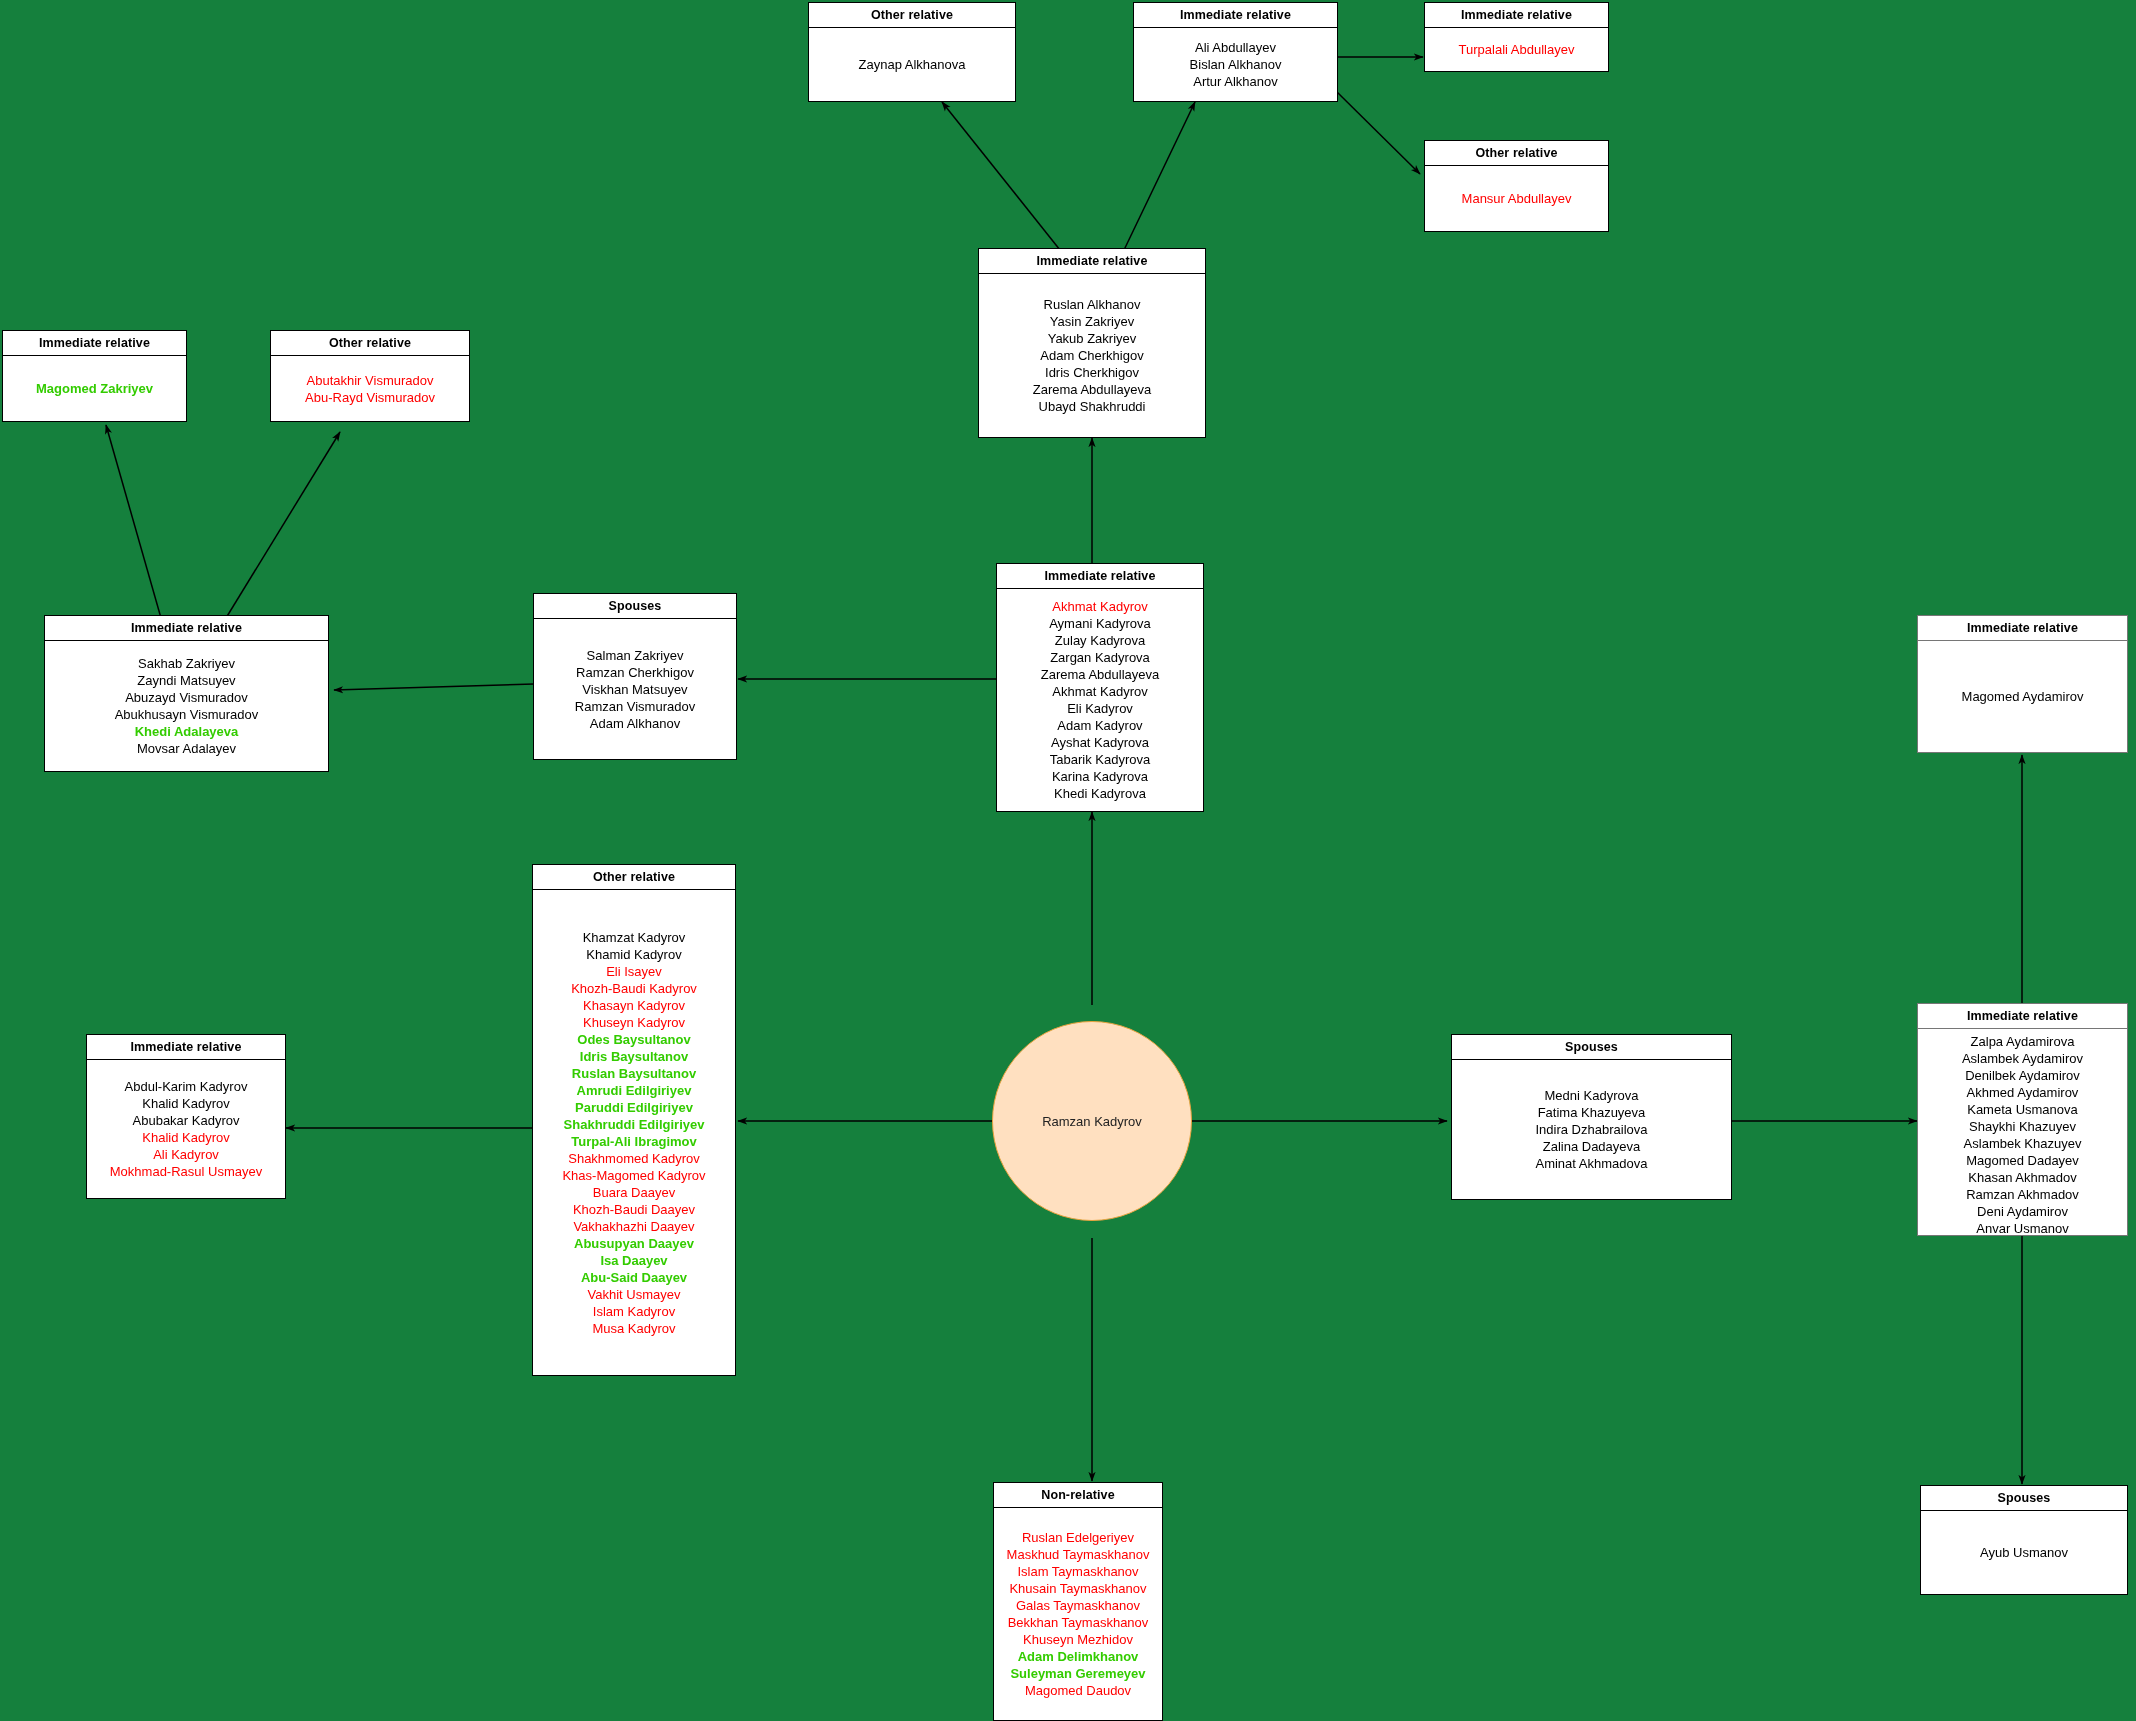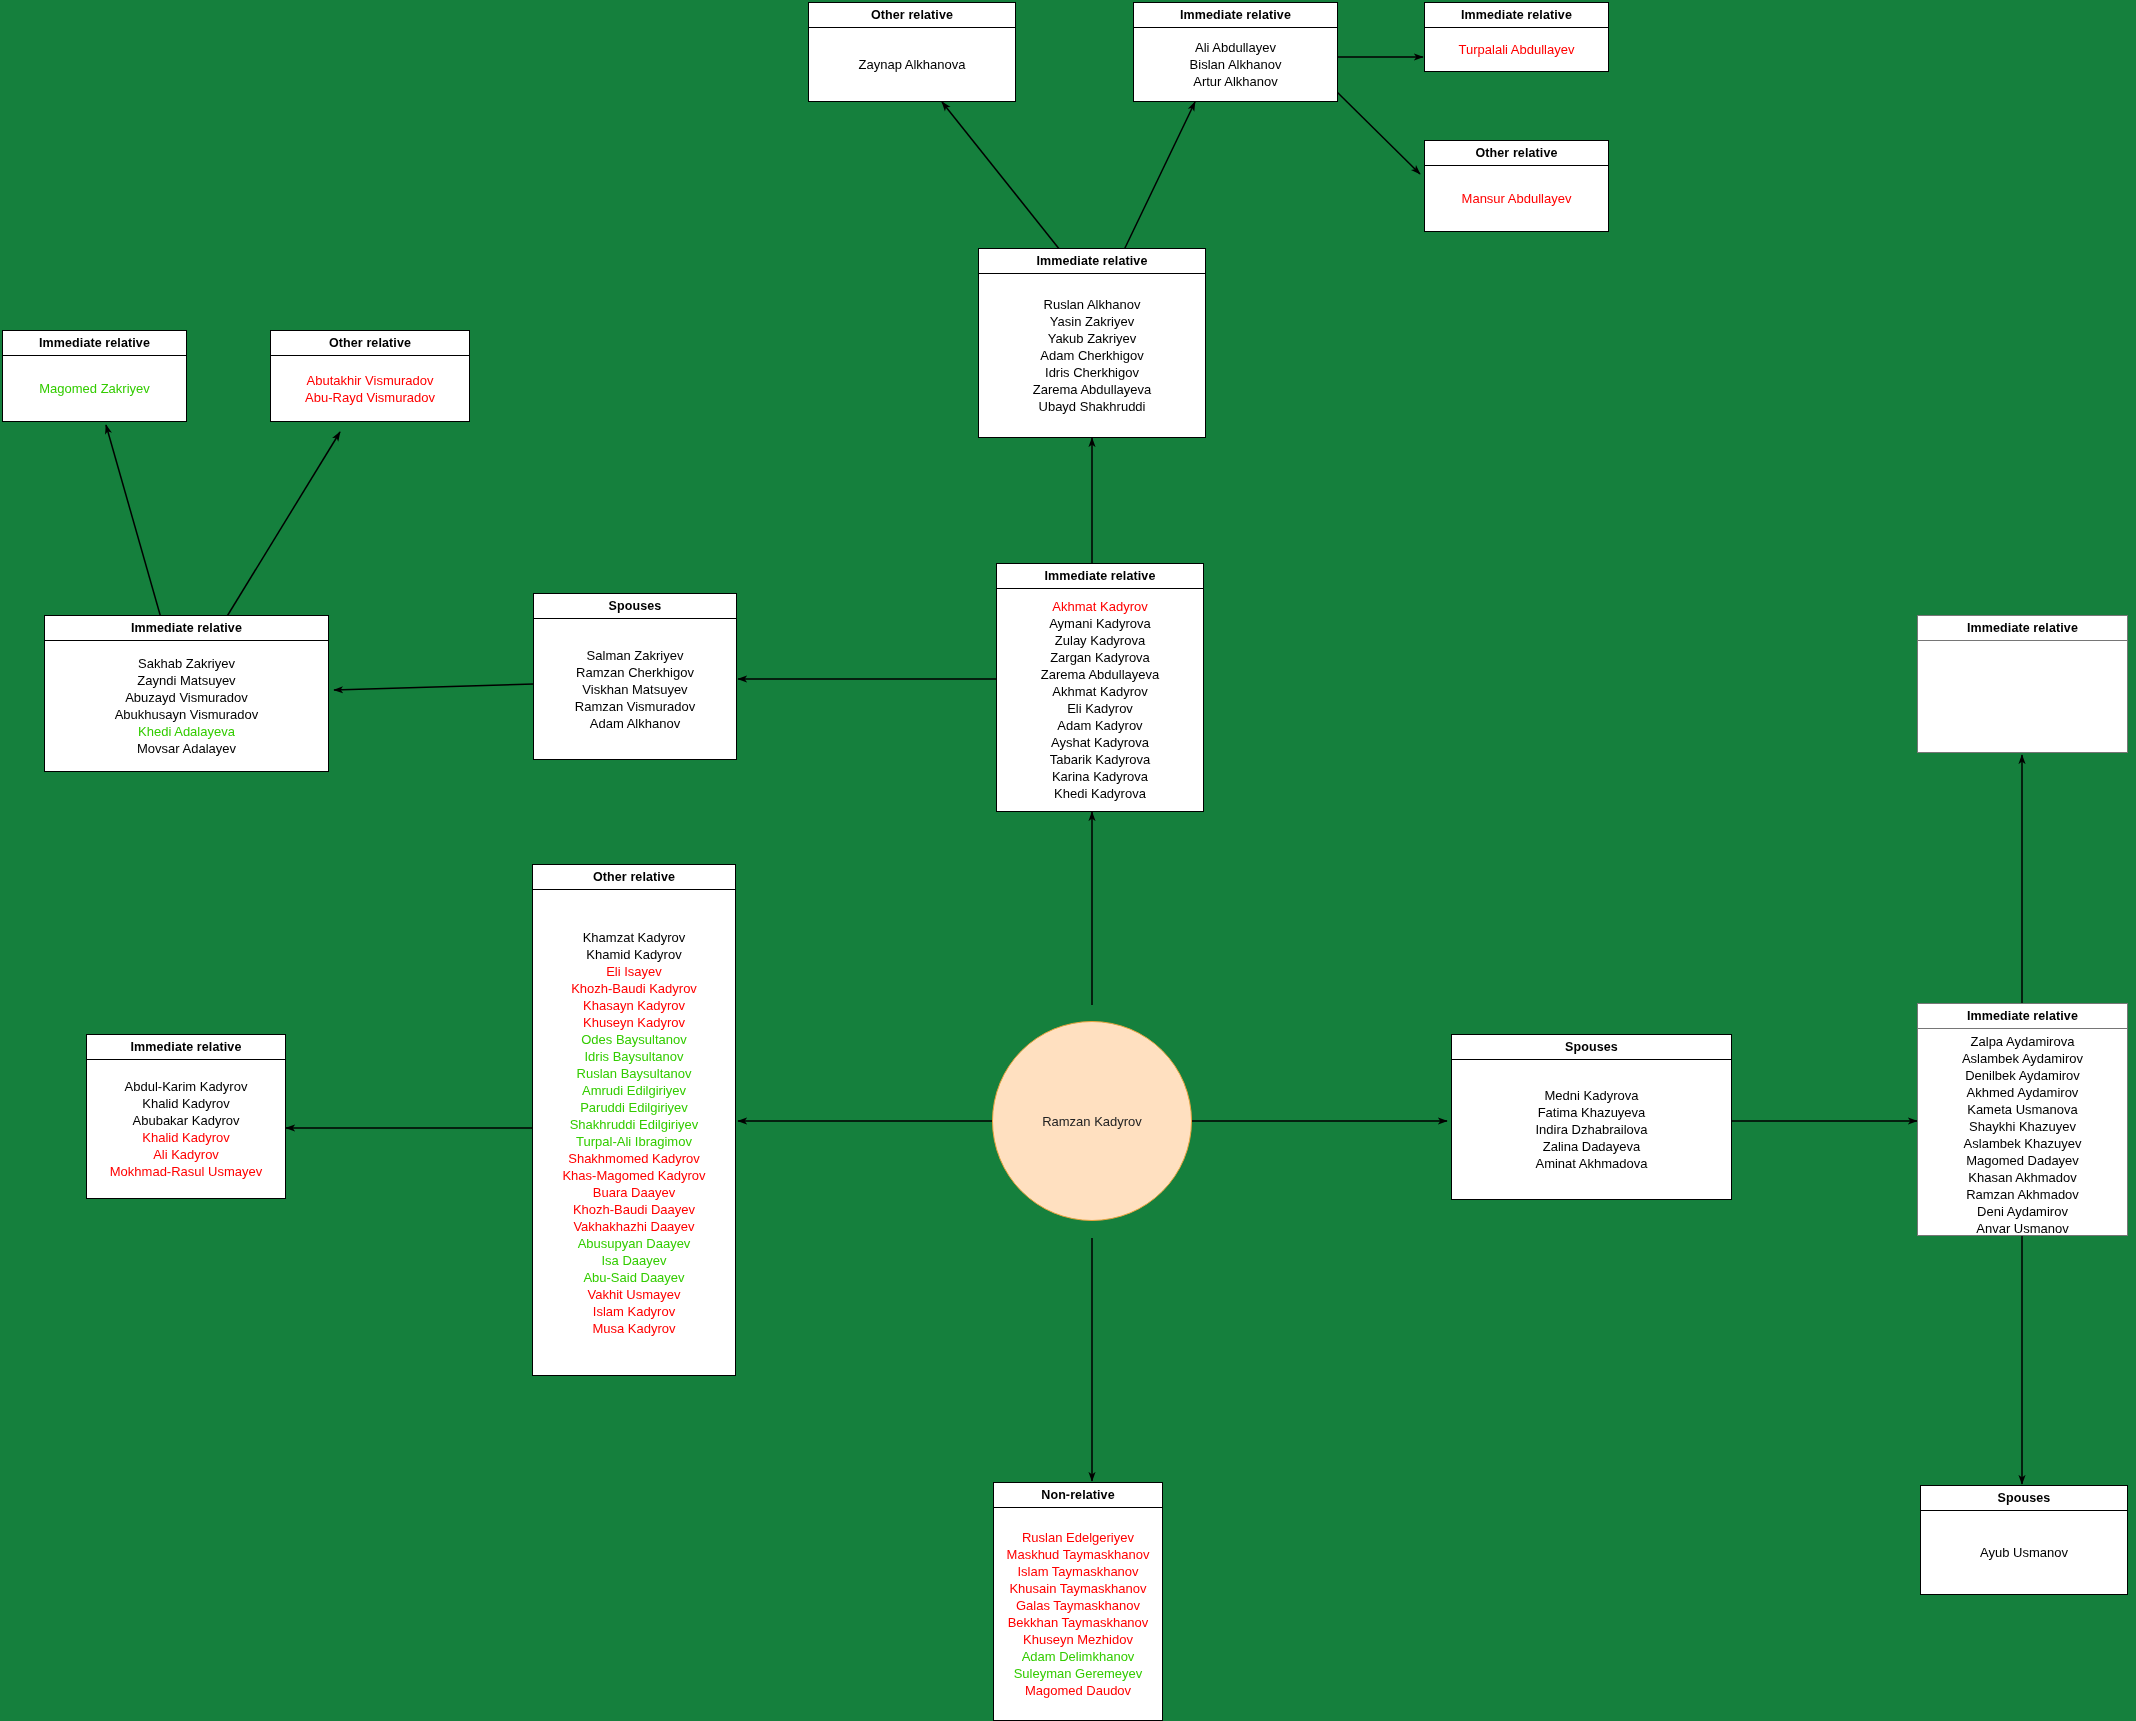--- a/index.html
+++ b/index.html
@@ -56,21 +56,21 @@
     padding: 4px 3px;
   }
   .node .body .ln {
     font-size: 13px;
     line-height: 17px;
     color: #000000;
     text-align: center;
     white-space: nowrap;
   }
   .node .body .ln.red   { color: #ff0000; }
-  .node .body .ln.green { color: #33cc00; }
+  .node .body .ln.green { color: #33cc00; font-weight: bold; }
 
   .node.gray { border-color: #767676; }
   .node.gray .hdr { border-bottom-color: #767676; }
 
   .circle-node {
     position: absolute;
     box-sizing: border-box;
     border-radius: 50%;
     background: #ffe0c0;
     border: 1.6px solid #e8a33d;
@@ -226,20 +226,23 @@
       <div class="ln">Adam Kadyrov</div>
       <div class="ln">Ayshat Kadyrova</div>
       <div class="ln">Tabarik Kadyrova</div>
       <div class="ln">Karina Kadyrova</div>
       <div class="ln">Khedi Kadyrova</div>
     </div>
   </div>
 
   <div class="node gray" style="left:1917px; top:615px; width:211px; height:138px;">
     <div class="hdr">Immediate relative</div>
+    <div class="body">
+      <div class="ln">Magomed Aydamirov</div>
+    </div>
   </div>
 
   <div class="node" style="left:532px; top:864px; width:204px; height:512px;">
     <div class="hdr">Other relative</div>
     <div class="body">
       <div class="ln">Khamzat Kadyrov</div>
       <div class="ln">Khamid Kadyrov</div>
       <div class="ln red">Eli Isayev</div>
       <div class="ln red">Khozh-Baudi Kadyrov</div>
       <div class="ln red">Khasayn Kadyrov</div>

